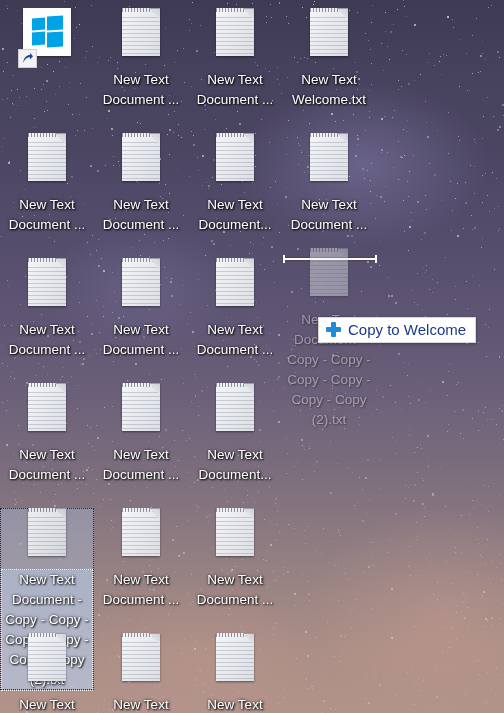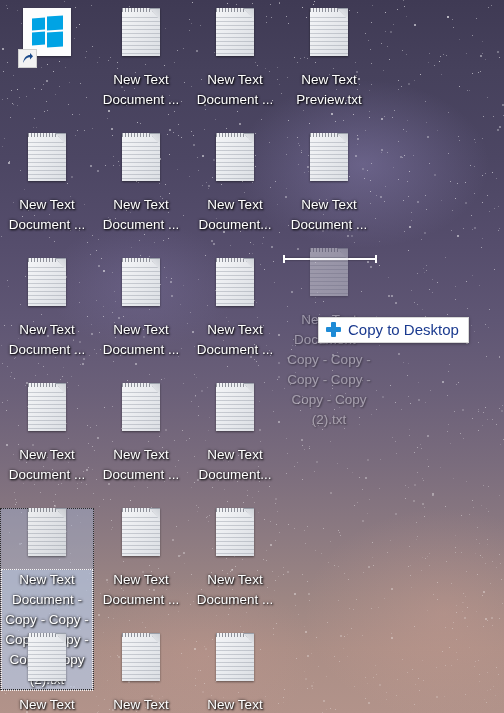--- a/index.html
+++ b/index.html
@@ -1680,21 +1680,21 @@
         </div>
         <div class="label">New Text Document ...</div>
       </div>
       <div class="icon" style="left: 282px; top: 8px;">
         <div class="glyph">
           <div class="doc">
             <div class="lines"></div>
             <div class="fold"></div>
           </div>
         </div>
-        <div class="label">New Text Preview.txt</div>
+        <div class="label">New Text Welcome.txt</div>
       </div>
       <div class="icon" style="left: 0px; top: 133px;">
         <div class="glyph">
           <div class="doc">
             <div class="lines"></div>
             <div class="fold"></div>
           </div>
         </div>
         <div class="label">New Text Document ...</div>
       </div>
@@ -1842,15 +1842,15 @@
       <div class="doc">
           <div class="lines"></div>
           <div class="fold"></div>
         </div>
     </div>
     <div class="label">New Text Document - Copy - Copy - Copy - Copy - Copy - Copy (2).txt</div>
   </div>
 
   <div class="drop-tip" id="drop-tip" style="left: 318px; top: 317px; background: rgb(255, 255, 255);">
     <span class="plus"></span>
-    <span class="tip-text" style="color: rgb(26, 58, 143);">Copy to Desktop</span>
+    <span class="tip-text" style="color: rgb(26, 58, 143);">Copy to Welcome</span>
   </div>
 </div>
 
 </body></html>

